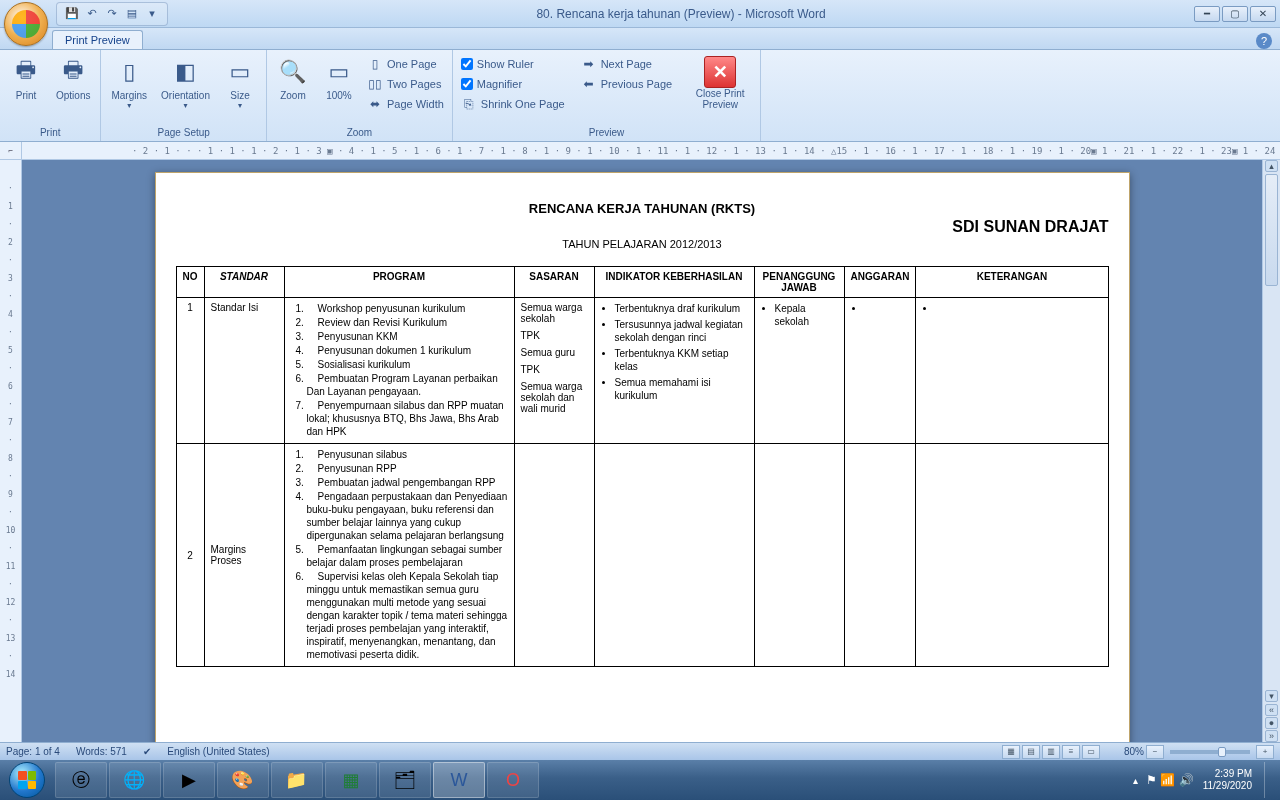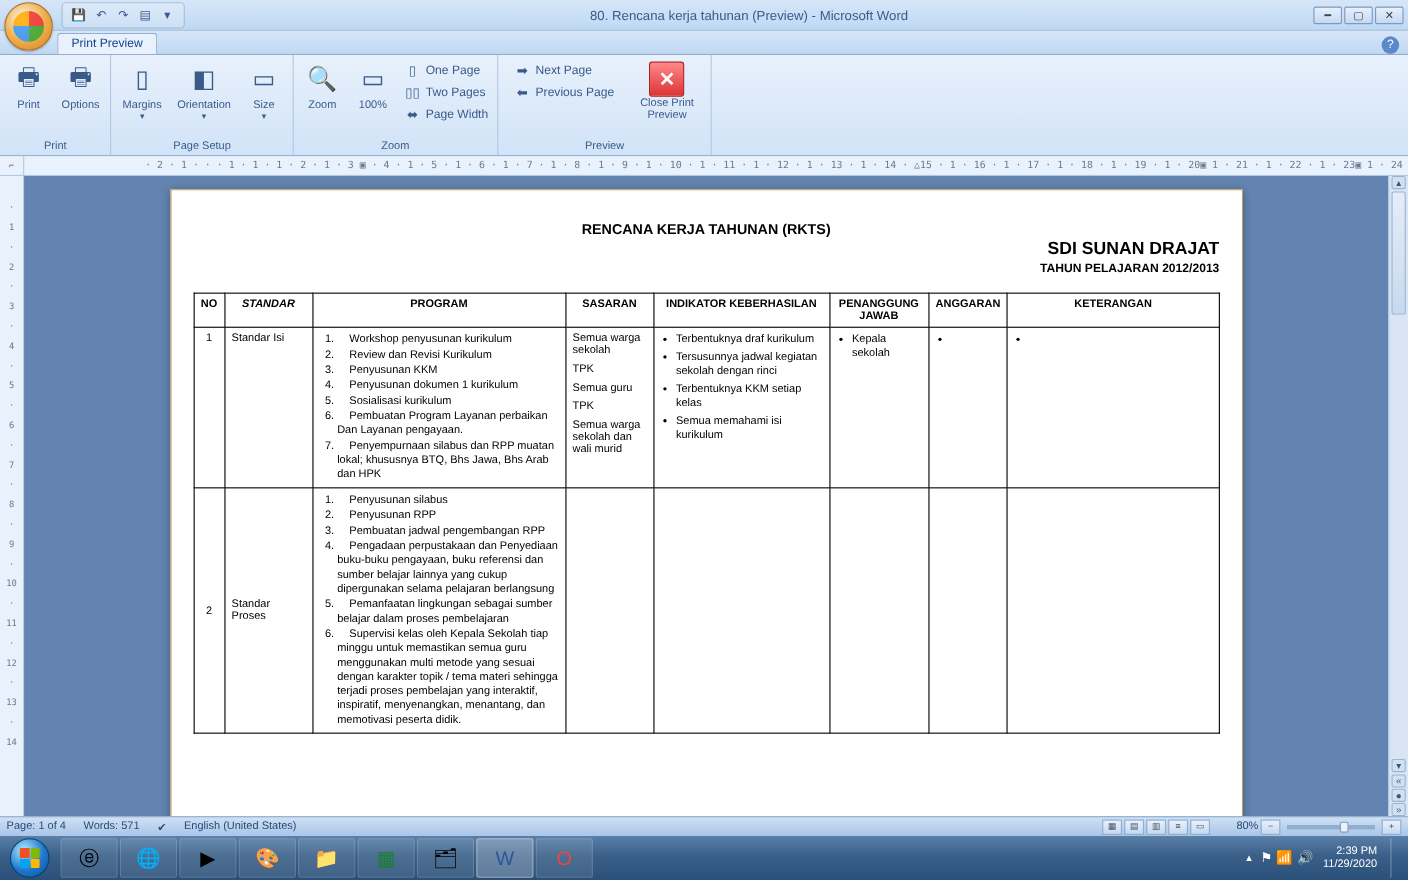--- a/index.html
+++ b/index.html
@@ -43,21 +43,21 @@
 
 .doc-area { position: absolute; top: 160px; left: 0; right: 0; bottom: 58px; background: #6384b0; display: flex; }
 .vruler { width: 22px; background: #e8f1fc; border-right: 1px solid #b0c8e4; font-size: 8px; color:#6a7a90; padding-top: 20px; text-align:center; line-height: 18px; font-family:monospace;}
 .doc-scroll { flex: 1; overflow: hidden; display: flex; justify-content: center; background:#6384b0; position:relative;}
 .page { width: 975px; background: #fff; margin-top: 12px; box-shadow: 0 2px 8px rgba(0,0,0,.4); padding: 28px 20px 0 20px; border:1px solid #bfa46a; height: 620px;}
 .scrollbar-v { width: 18px; background: #d9e5f4; border-left: 1px solid #b0c8e4; position:relative;}
 .scrollbar-v::before{content:"";position:absolute;top:14px;left:2px;right:2px;height:110px;background:linear-gradient(#e5edf7,#c8d9ee);border:1px solid #9ab4d3;border-radius:2px;}
 .scrollbar-v .navbtn{position:absolute;left:2px;right:2px;height:12px;background:#cfe0f3;border:1px solid #9ab4d3;border-radius:2px;font-size:9px;text-align:center;line-height:10px;color:#456;cursor:pointer;}
 .doc-title { text-align: center; font-weight: bold; font-size: 13px; margin-bottom: 2px; }
 .doc-subtitle { text-align: right; font-weight: bold; font-size: 16px; margin-bottom: 2px; }
-.doc-year { text-align: right; font-weight: bold; font-size: 11px; margin-bottom: 16px; }
+.doc-year { text-align: center; font-weight: normal; font-size: 11px; margin-bottom: 16px; }
 
 
 .doc-table { width: 100%; border-collapse: collapse; font-size: 10px; }
 .doc-table th, .doc-table td { border: 1px solid #000; padding: 4px 6px; vertical-align: top; }
 .doc-table th { font-weight: bold; text-align: center; background: #fff; font-size: 10px; }
 .doc-table td.center { text-align: center; }
 .doc-table ol { padding-left: 16px; margin: 0; }
 .doc-table ol li { margin-bottom: 1px; line-height: 1.3; }
 .doc-table ul { list-style: disc; padding-left: 14px; margin: 0; }
 .doc-table ul li { margin-bottom: 3px; line-height: 1.3; }
@@ -165,20 +165,34 @@
         <div class="small-btn">
             <span class="si">⬌</span>
             <span>Page Width</span>
           </div>
       </div>
     </div>
     <div class="group-label">Zoom</div>
   </div>
   <div class="group">
     <div class="group-body">
+      <div class="vcol">
+        <label class="check">
+            <input type="checkbox" checked="" style="">
+            <span>Show Ruler</span>
+          </label>
+        <label class="check">
+            <input type="checkbox" checked="" style="">
+            <span>Magnifier</span>
+          </label>
+        <div class="small-btn">
+            <span class="si">⎘</span>
+            <span>Shrink One Page</span>
+          </div>
+      </div>
       <div class="vcol" style="margin-left:6px;">
         <div class="small-btn">
             <span class="si">➡</span>
             <span>Next Page</span>
           </div>
         <div class="small-btn">
             <span class="si">⬅</span>
             <span>Previous Page</span>
           </div>
       </div>
@@ -258,21 +272,21 @@
                 </ul>
               </td>
               <td>
                 <ul>
                   <li></li>
                 </ul>
               </td>
             </tr>
             <tr>
               <td class="center" style="vertical-align: middle;">2</td>
-              <td style="vertical-align: middle;">Standar Proses</td>
+              <td style="vertical-align: middle;">Margins Proses</td>
               <td>
                 <ol>
                   <li>&nbsp;&nbsp;&nbsp;&nbsp;Penyusunan silabus</li>
                   <li>&nbsp;&nbsp;&nbsp;&nbsp;Penyusunan RPP</li>
                   <li>&nbsp;&nbsp;&nbsp;&nbsp;Pembuatan jadwal pengembangan RPP</li>
                   <li>&nbsp;&nbsp;&nbsp;&nbsp;Pengadaan perpustakaan dan Penyediaan buku-buku pengayaan, buku referensi dan sumber belajar lainnya yang cukup dipergunakan selama pelajaran berlangsung</li>
                   <li>&nbsp;&nbsp;&nbsp;&nbsp;Pemanfaatan lingkungan sebagai sumber belajar dalam proses pembelajaran</li>
                   <li>&nbsp;&nbsp;&nbsp;&nbsp;Supervisi kelas oleh Kepala Sekolah tiap minggu untuk memastikan semua guru menggunakan multi metode yang sesuai dengan karakter topik / tema materi sehingga terjadi proses pembelajan yang interaktif, inspiratif, menyenangkan, menantang, dan memotivasi peserta didik.</li>
                 </ol>
               </td>

